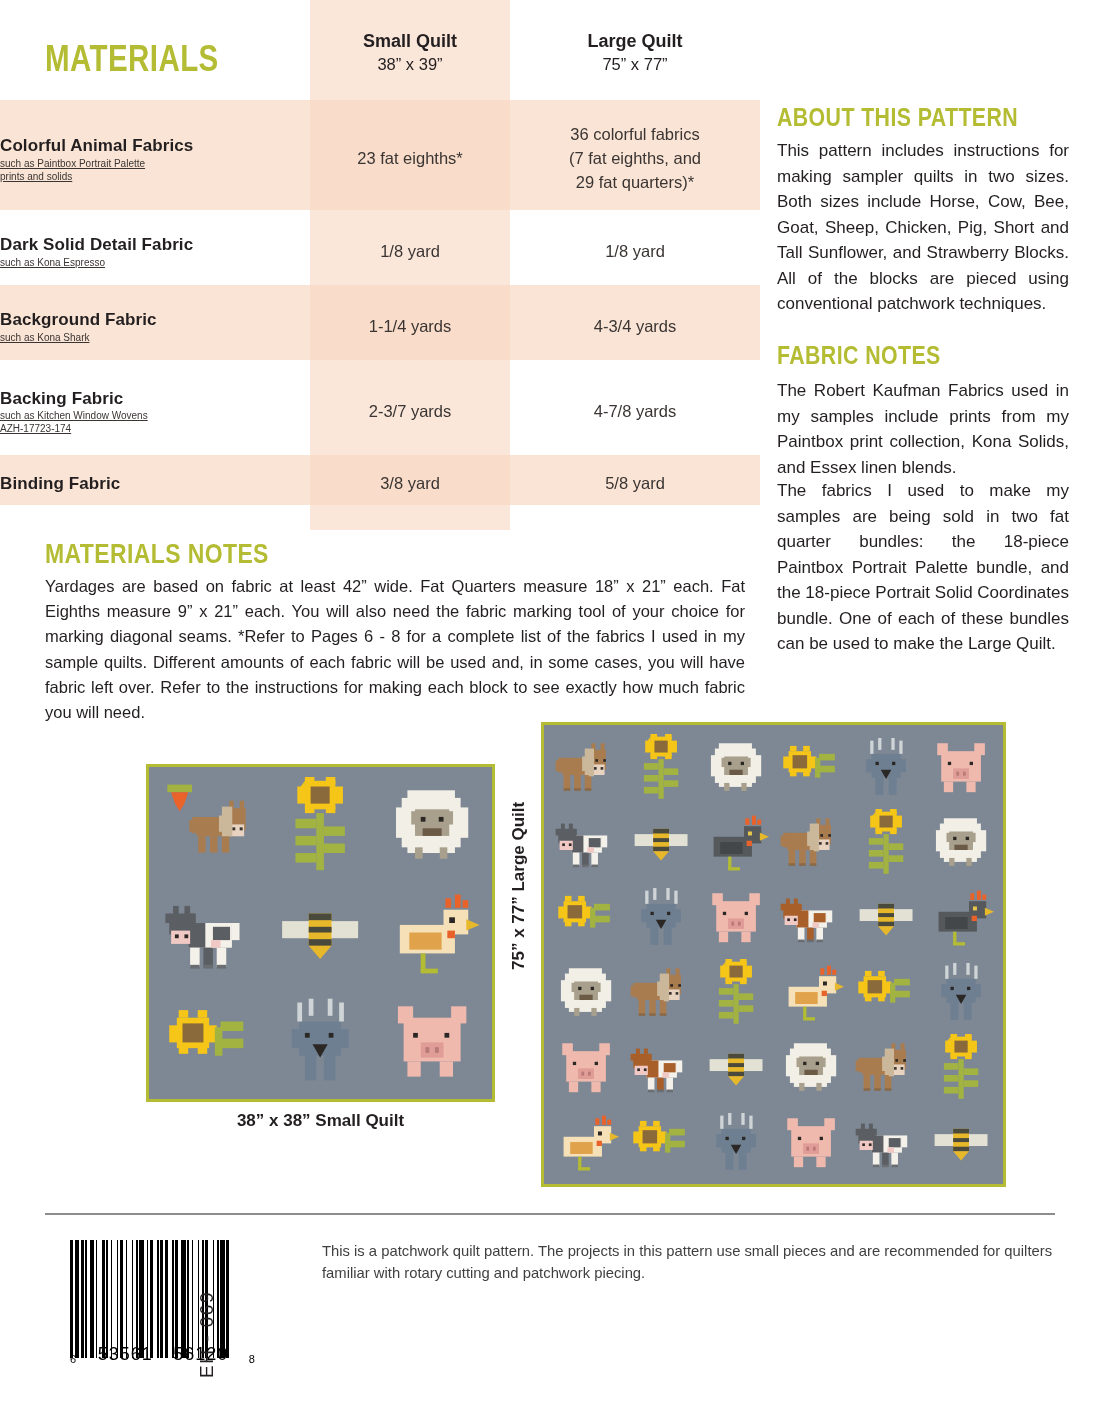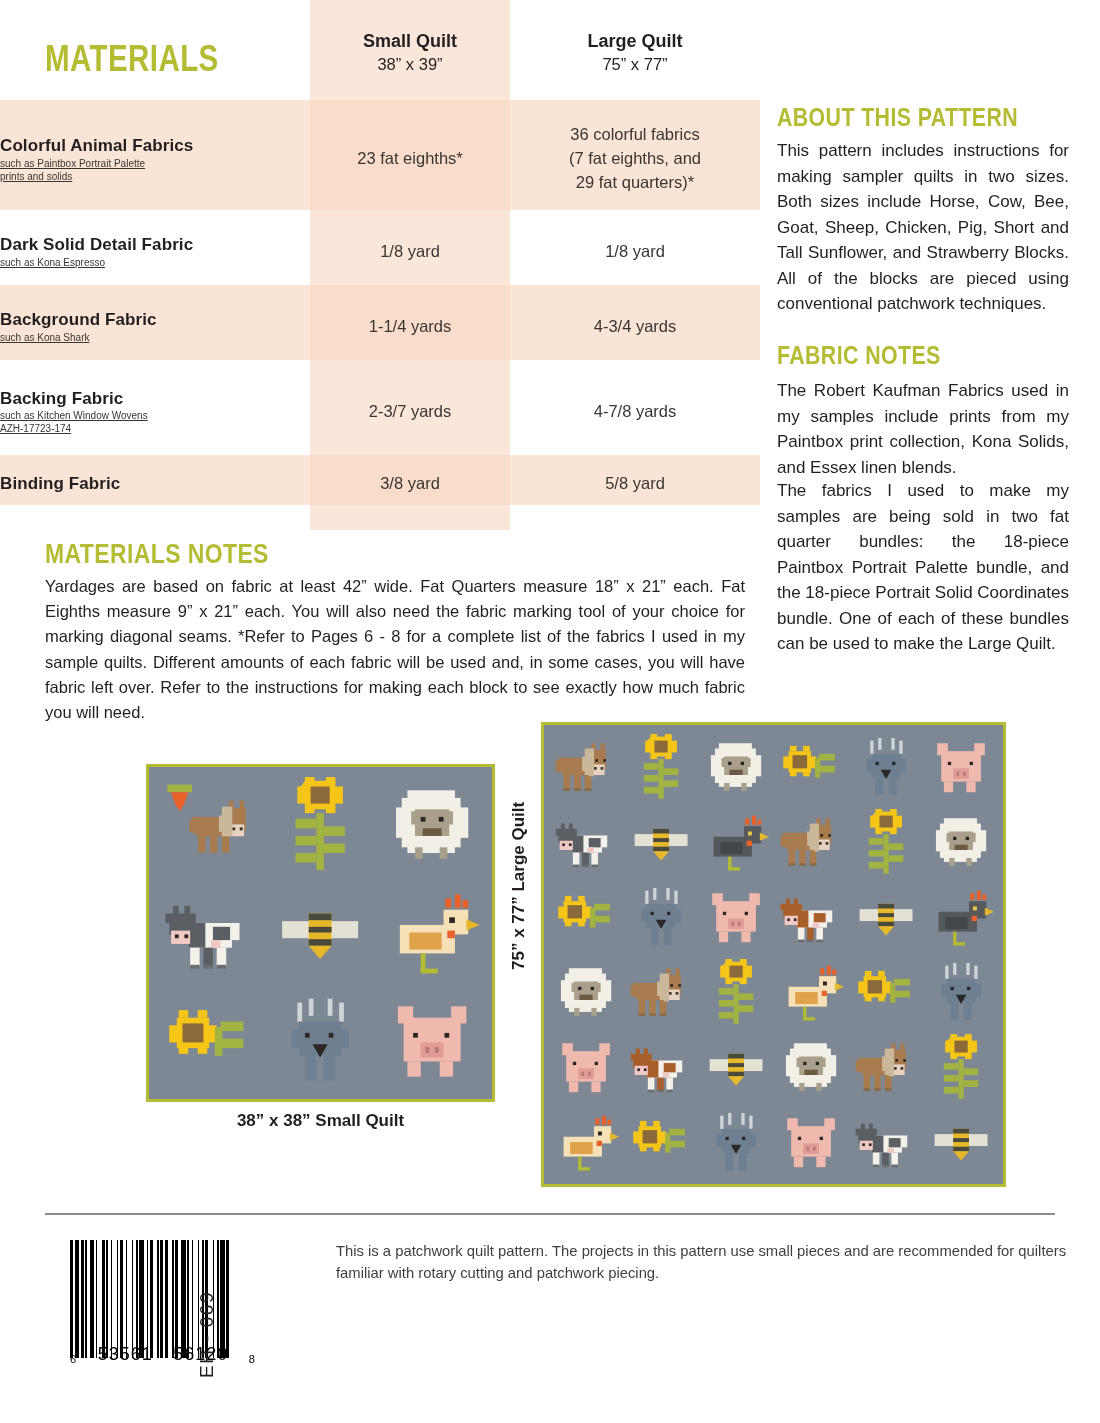--- a/index.html
+++ b/index.html
@@ -67,21 +67,21 @@
   .rule{position:absolute;left:45px;top:1213px;width:1010px;height:2px;background:#8c8c8c;}
   .barcode-wrap{position:absolute;left:62px;top:1240px;width:212px;height:140px;}
   .bars{position:absolute;left:8px;top:0;width:186px;height:118px;display:flex;align-items:flex-start;}
   .bars i{display:block;background:#000;height:100%;}
   .bc-digits{position:absolute;left:8px;top:104px;width:186px;display:flex;justify-content:space-between;
     font-size:18px;letter-spacing:1px;color:#000;font-family:"Liberation Sans",sans-serif;}
   .bc-digits span.side{font-size:11px;align-self:flex-end;}
   .eh-code{position:absolute;left:196px;top:1378px;transform:rotate(-90deg);transform-origin:left top;
     font-size:19px;letter-spacing:1.5px;color:#231f20;white-space:nowrap;}
 
-  .foot-col{position:absolute;left:322px;width:746px;font-size:14.8px;line-height:1.5;color:#3f3f3f;margin-left:14px;}
+  .foot-col{position:absolute;left:322px;width:746px;font-size:14.8px;line-height:1.5;color:#3f3f3f;}
   #foot-p1{top:1240px;}
   #foot-p2{top:1297px;}
   #foot-url{top:1372px;}
 </style>
 </head>
 <body>
 
 <div class="page">
 
   <div class="table-zone">

